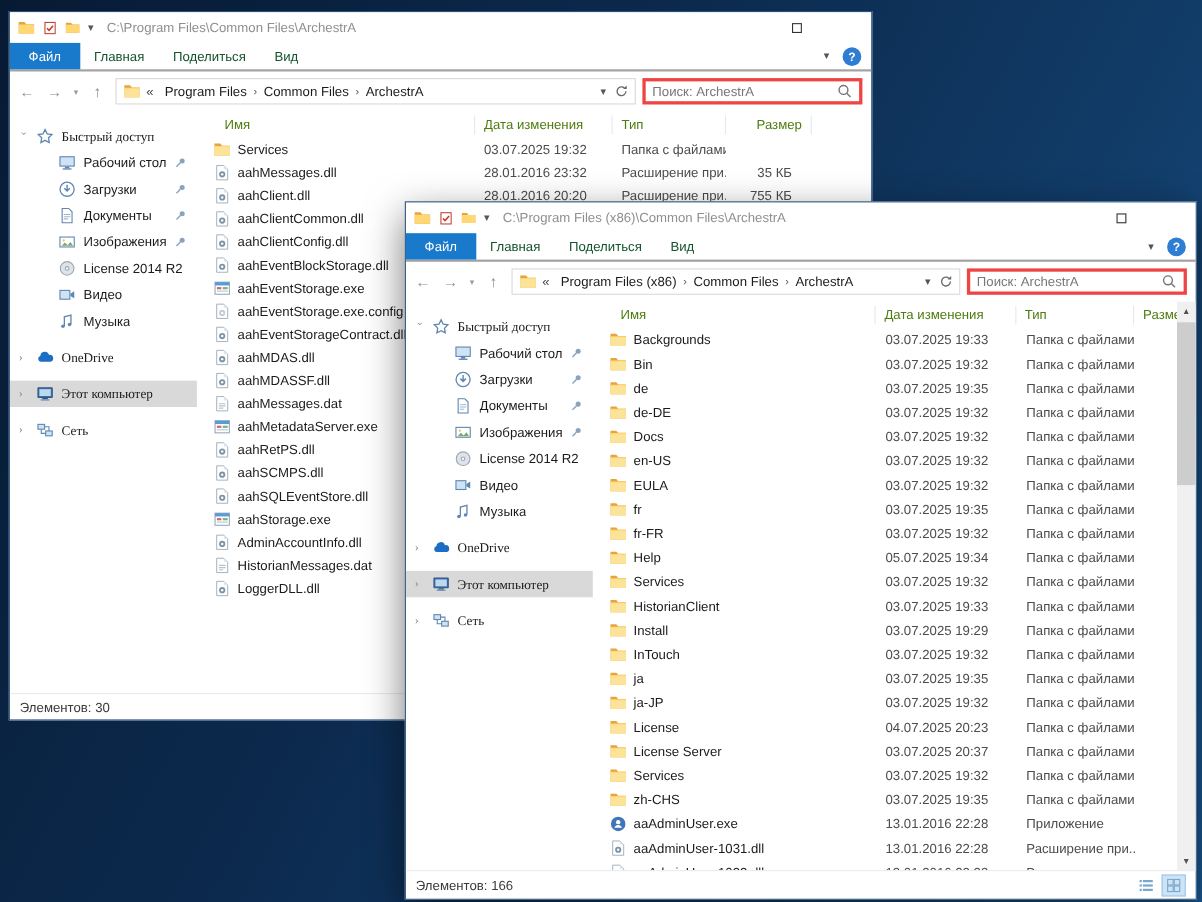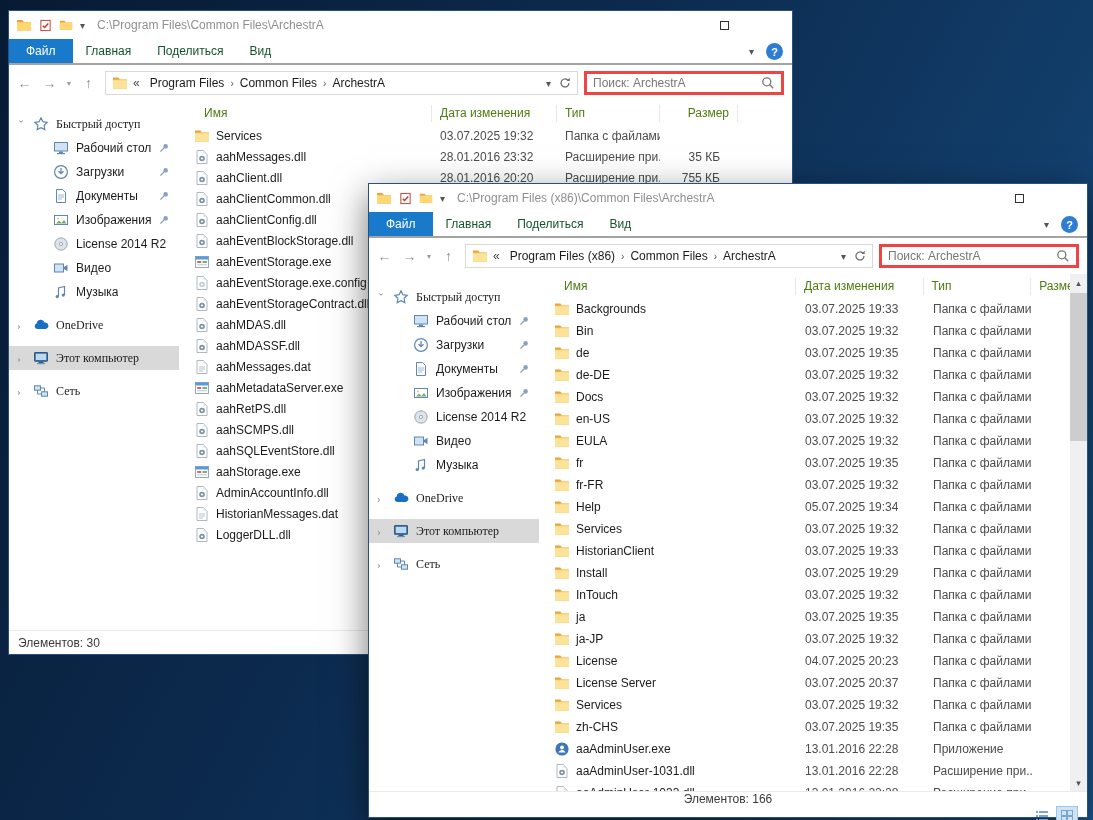--- a/index.html
+++ b/index.html
@@ -90,21 +90,21 @@
   
   .vscroll { position:absolute; right:0; top:0; bottom:0; width:17px; background:#f0f0f0; }
   .vscroll .sarrow { position:absolute; left:0; width:17px; height:17px; display:flex; align-items:center; justify-content:center; color:#505050; font-size:9px; }
   .vscroll .sarrow.up { top:0; }
   .vscroll .sarrow.down { bottom:0; }
   .vscroll .thumb { position:absolute; left:0; top:19px; width:17px; height:148px; background:#cdcdcd; }
 
   
   .statusbar { flex:0 0 auto; border-top:1px solid #ebebeb; display:flex; align-items:center; padding:0 9px; color:#3a3a3a; }
   .back .statusbar { height:24px; }
-  .front .statusbar { height:26px;flex-direction:column; }
+  .front .statusbar { height:26px; }
   .status-views { margin-left:auto; display:flex; gap:3px; }
   .status-views .icon { width:22px; height:20px; display:flex; align-items:center; justify-content:center; }
   .status-views .icon.active { background:#cde4f7; border:1px solid #9ec6e8; }
 
   .icon svg { display:block; }
   .icon { display:inline-flex; align-items:center; justify-content:center; }
 </style>
 </head>
 <body>
 

